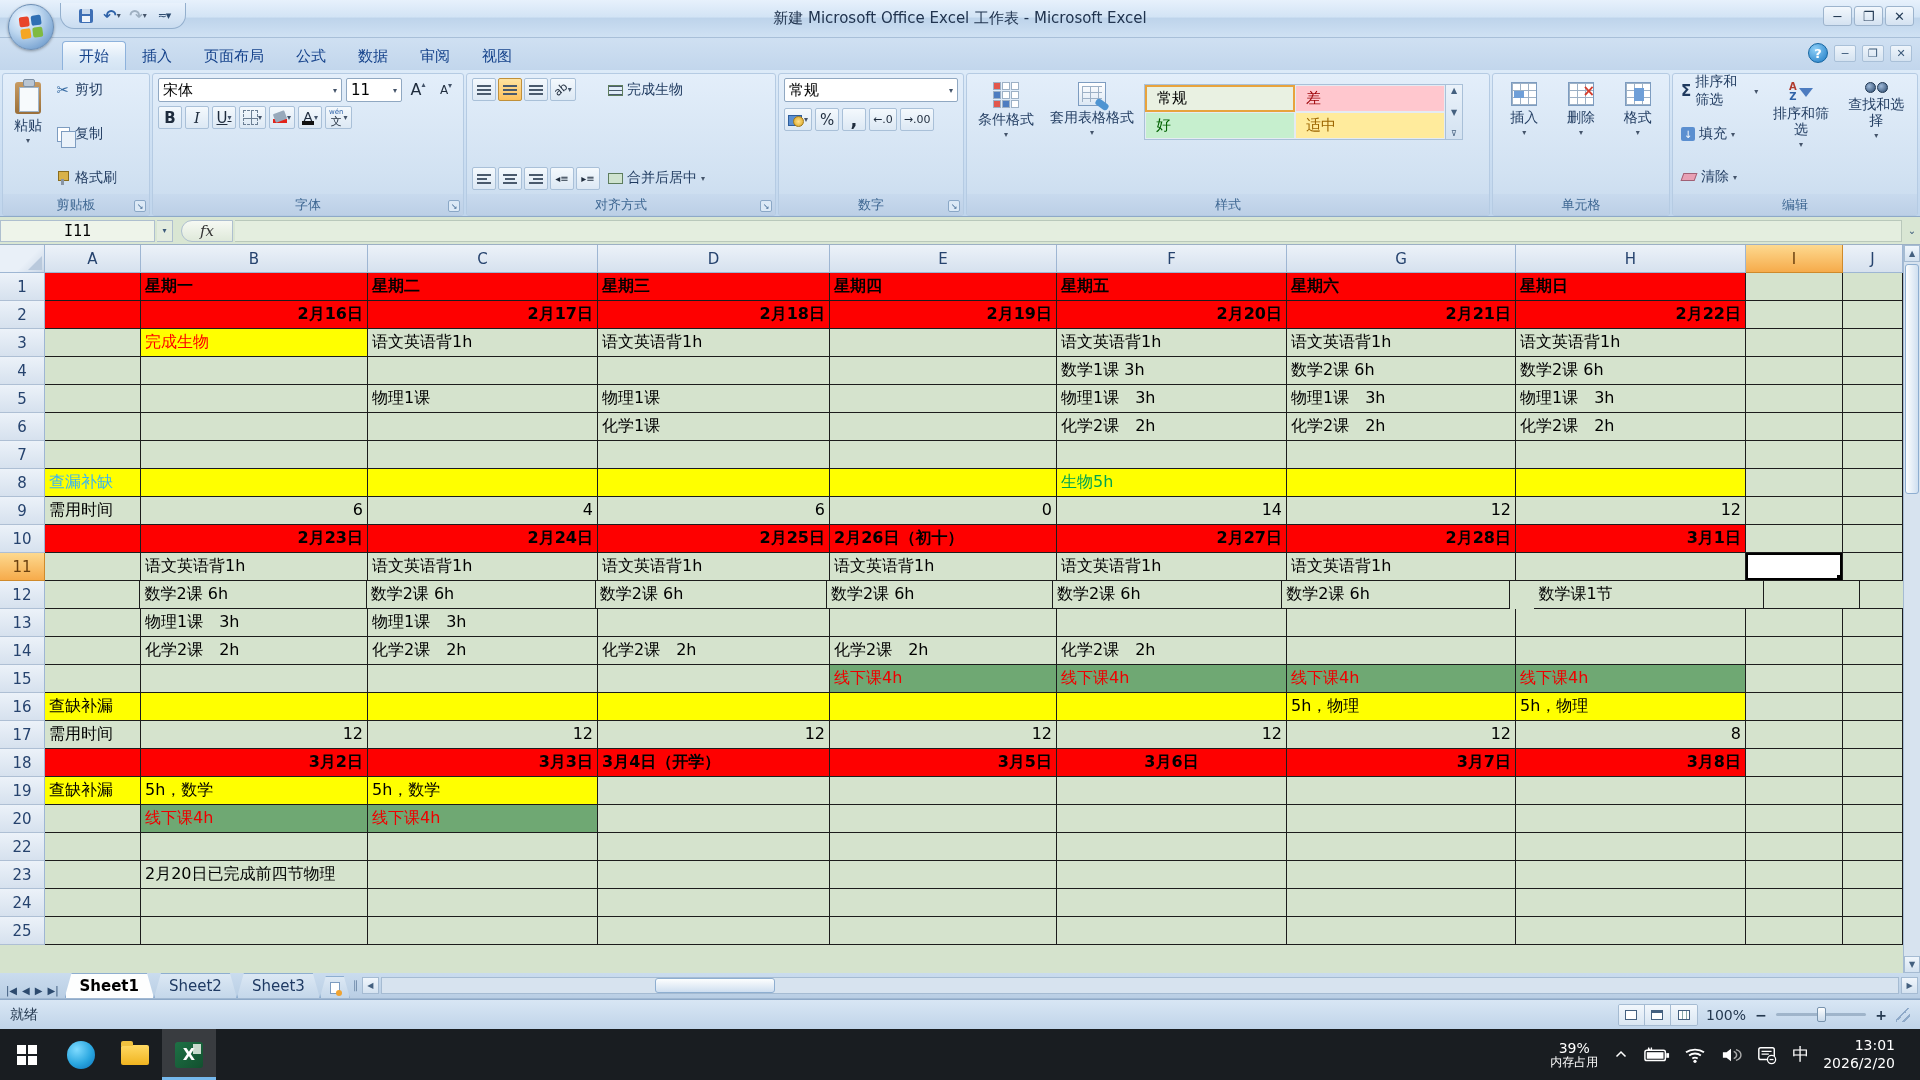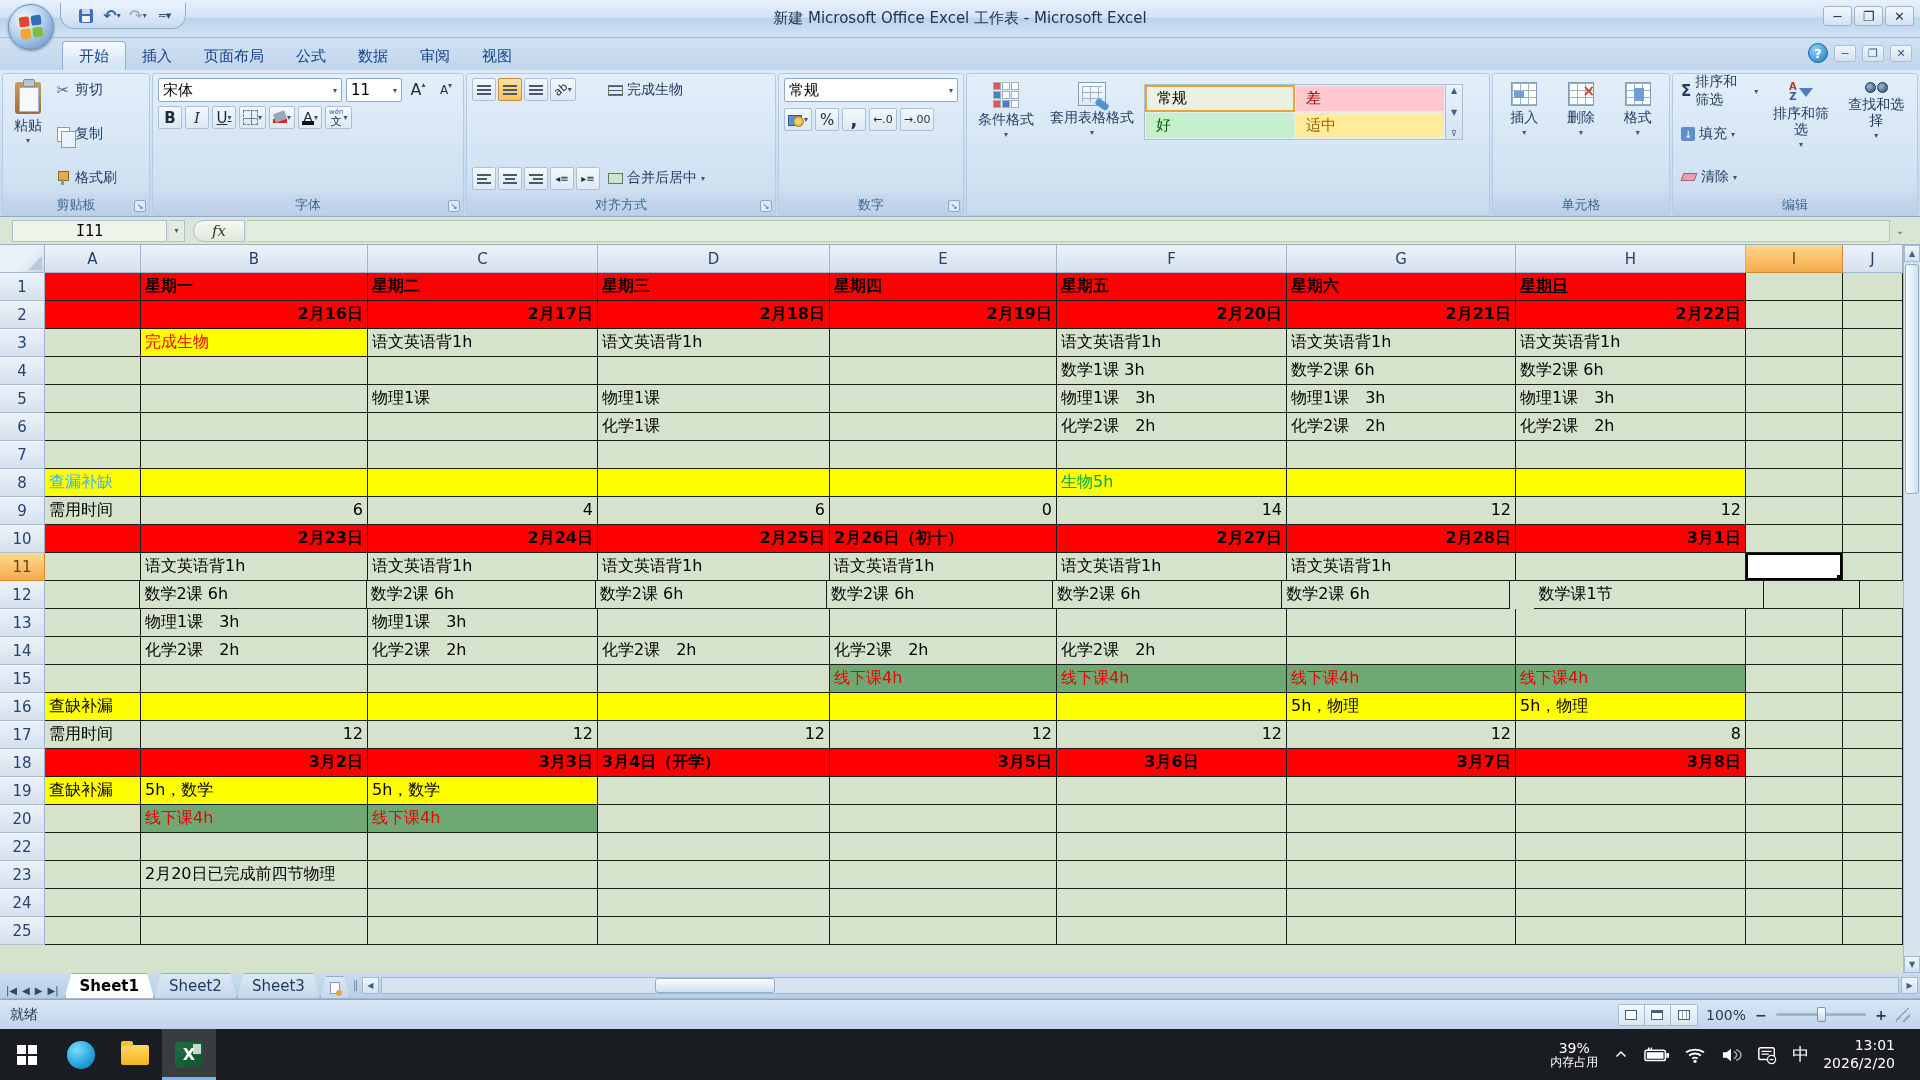--- a/index.html
+++ b/index.html
@@ -131,21 +131,21 @@
   .sum-glyph { font-size:15px; font-weight:bold; color:#1f3a5f; }
   .fill-glyph { width:14px; height:14px; background:#5b8fd0; color:#fff; font-size:10px; display:flex; align-items:center; justify-content:center; border-radius:2px; }
   .eraser-glyph { width:14px; height:8px; background:#e8a0b4; border:1px solid #a06075; transform:skewX(-20deg); }
   .az-icon { display:flex; flex-direction:column; align-items:center; line-height:1; font-size:10px; font-weight:bold; color:#b03a2e; }
   .az-icon .z { color:#2e62a8; }
   .funnel { width:0; height:0; border-left:7px solid transparent; border-right:7px solid transparent; border-top:9px solid #4d7cc0; }
   .binoc { display:flex; gap:1px; }
   .binoc i { width:11px; height:11px; border-radius:50%; background:radial-gradient(circle at 35% 35%,#9db8d8,#2c4a6e); border:1px solid #1d3450; }
 
   
-  .fxbar { height:28px; background:#d9e6d3; border-bottom:1px solid #9cb0c4; display:flex; align-items:center; padding:2px 12px; gap:2px; position:relative; }
+  .fxbar { height:28px; background:#d9e6d3; border-bottom:1px solid #9cb0c4; display:flex; align-items:center; padding:2px 0; gap:2px; position:relative; }
   .namebox { width:155px; height:22px; background:#eef4ea; border:1px solid #aebfcf; display:flex; align-items:center; justify-content:center; font-size:15px; font-family:"DejaVu Sans Mono","Liberation Mono",monospace; }
   .namebox-arrow { width:16px; height:22px; display:flex; align-items:center; justify-content:center; font-size:8px; color:#3c5a7a; border:1px solid #aebfcf; border-left:none; background:#e3ecdf; }
   .fx-pill { width:52px; height:22px; margin-left:6px; border:1px solid #aebfcf; border-radius:11px 0 0 11px; background:linear-gradient(180deg,#f6f9f3,#dfe9da); display:flex; align-items:center; justify-content:center; font-family:"DejaVu Serif","Liberation Serif",serif; font-style:italic; font-size:15px; color:#333; }
   .fx-field { flex:1; height:22px; background:#e4eedf; border:1px solid #b9c8bb; border-left:none; }
   .fx-expand { width:16px; height:22px; display:flex; align-items:center; justify-content:center; color:#3c5a7a; font-size:10px; }
 
   
   .sheet { position:relative; height:728px; background:#d5e3cd; }
   .colhead-row { display:flex; height:28px; }
   .corner { width:45px; height:28px; background:linear-gradient(135deg,#e9f0f8 60%,#c9d6e6); border-right:1px solid #9eb6d3; border-bottom:1px solid #9eb6d3; position:relative; }
@@ -521,20 +521,23 @@
             <div class="stylecell st-good">好</div>
             <div class="stylecell st-neutral">适中</div>
           </div>
           <div class="gal-arrows" style="height:56px">
             <span>▲</span>
             <span>▼</span>
             <span>⊽</span>
           </div>
         </div>
       </div>
+      <div class="grp-label">
+          <span>样式</span>
+        </div>
     </div>
 
     <div class="grp" style="width:178px">
       <div class="grp-body" style="justify-content:space-around">
         <div class="bigbtn">
           <div class="cellgrid-icon ins"></div>
           <span>插入</span>
           <span class="tiny-arrow">▾</span>
         </div>
         <div class="bigbtn">
@@ -625,21 +628,21 @@
         </div>
         <div class="grid-row">
           <div class="rowhead">1</div>
           <div class="cell col-A c-wk" style="width: 96px;"></div>
           <div class="cell col-B c-wk" style="width: 227px;">星期一</div>
           <div class="cell col-C c-wk" style="width: 230px;">星期二</div>
           <div class="cell col-D c-wk" style="width: 232px;">星期三</div>
           <div class="cell col-E c-wk" style="width: 227px;">星期四</div>
           <div class="cell col-F c-wk" style="width: 230px;">星期五</div>
           <div class="cell col-G c-wk" style="width: 229px;">星期六</div>
-          <div class="cell col-H c-wk" style="width: 230px; text-decoration: underline;">星期日</div>
+          <div class="cell col-H c-wk" style="width: 230px;">星期日</div>
           <div class="cell col-I" style="width: 97px;"></div>
           <div class="cell col-J" style="width: 60px;"></div>
         </div>
         <div class="grid-row">
           <div class="rowhead">2</div>
           <div class="cell col-A c-wk" style="width: 96px;"></div>
           <div class="cell col-B c-date" style="width: 227px;">2月16日</div>
           <div class="cell col-C c-date" style="width: 230px;">2月17日</div>
           <div class="cell col-D c-date" style="width: 232px;">2月18日</div>
           <div class="cell col-E c-date" style="width: 227px;">2月19日</div>

